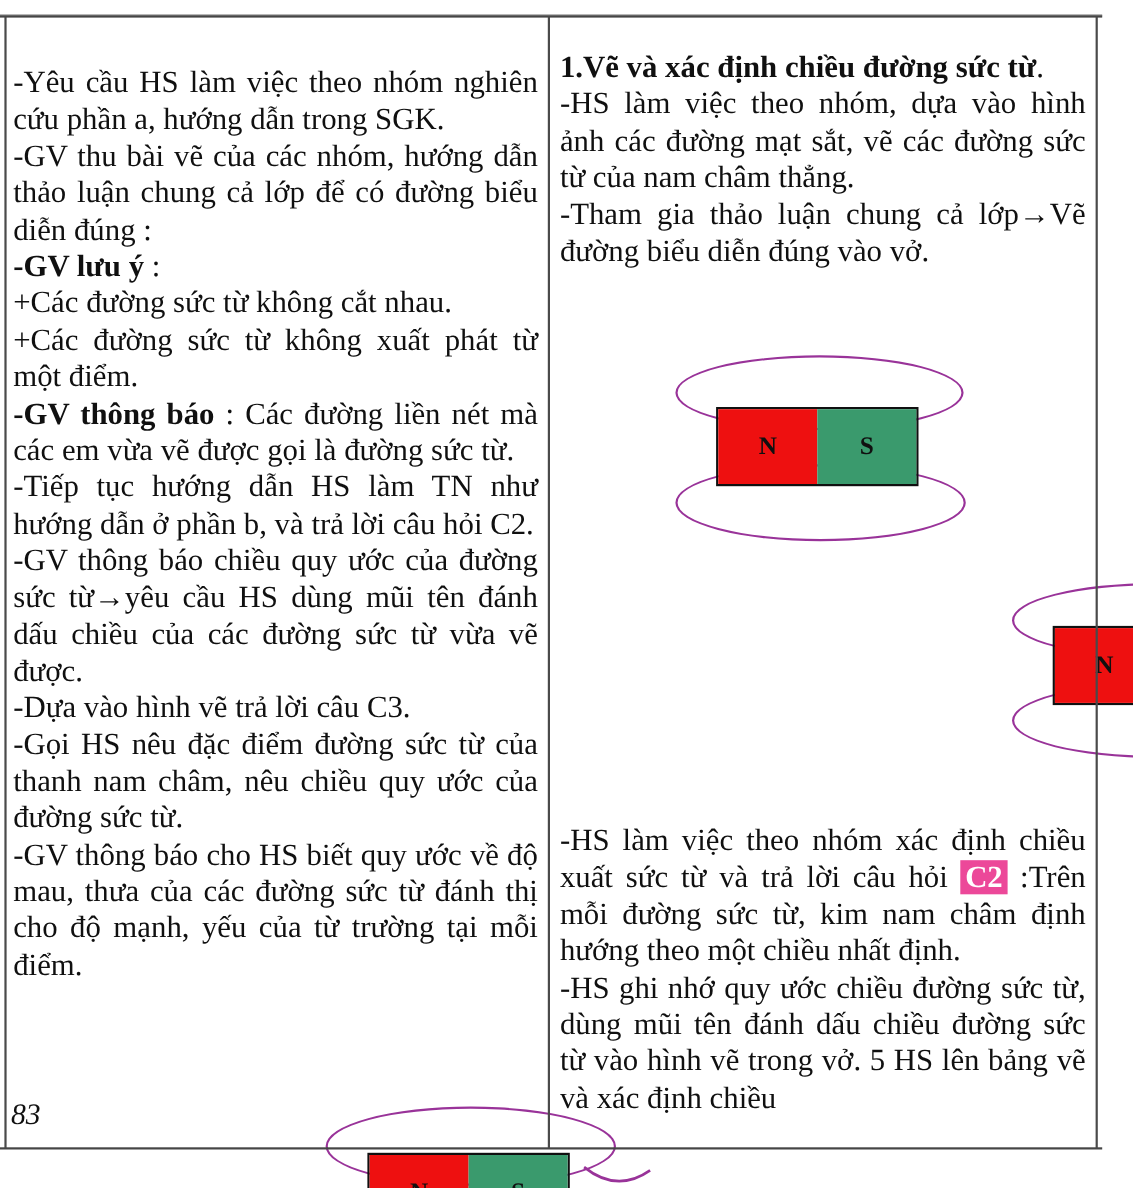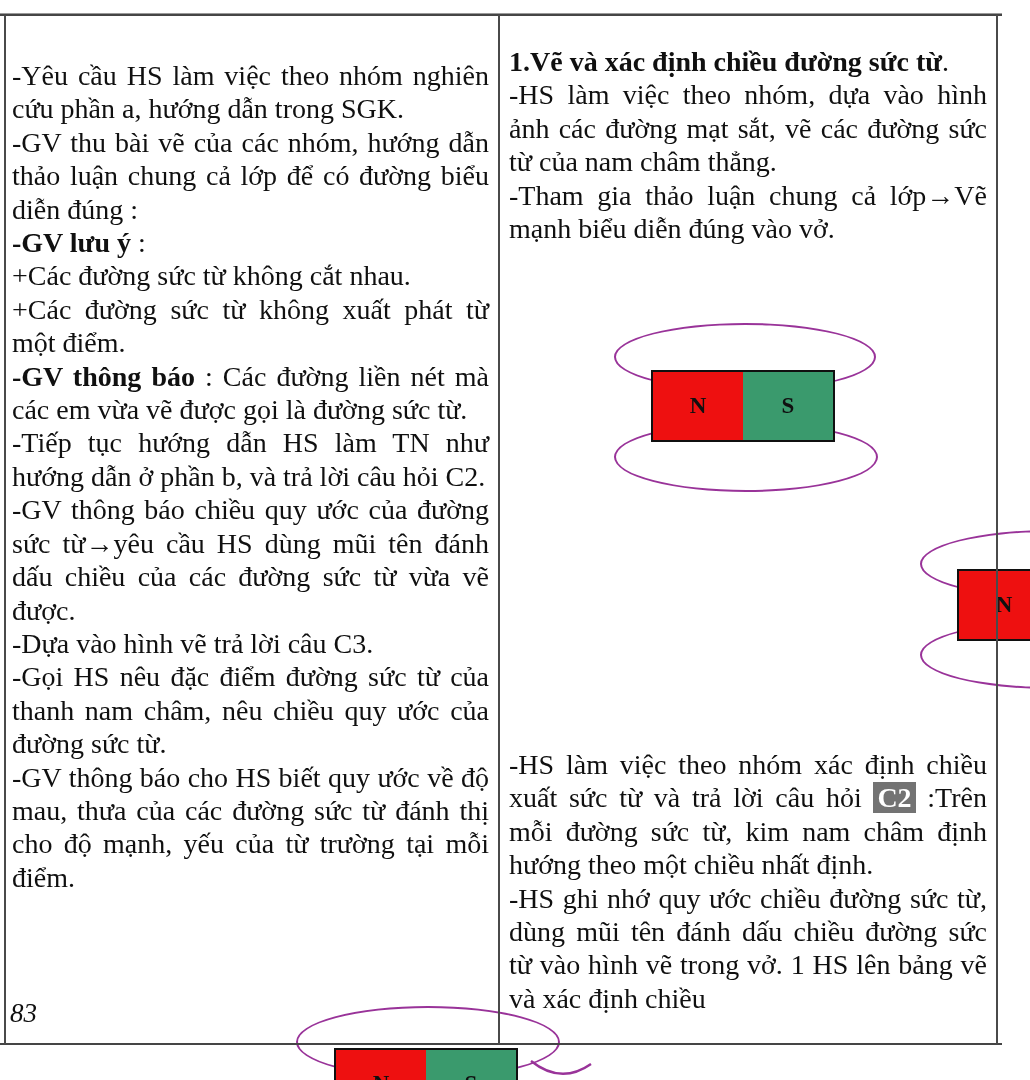--- a/index.html
+++ b/index.html
@@ -10,21 +10,21 @@
   }
   .hline{position:absolute;background:#454545;z-index:6;}
   .vline{position:absolute;background:#4a4a4a;z-index:6;}
   .text-block{
     position:absolute;font-size:28px;line-height:33.4px;
     text-align:justify;z-index:1;
   }
   .para{margin:0;}
   .para .b{font-weight:bold;}
   .para .hl{
-    background:#737373;color:#ffffff;font-weight:bold;padding:0 4px;
+    background:#ec4899;color:#ffffff;font-weight:bold;padding:0 4px;
   }
   .f-ellipse{
     position:absolute;border:2px solid #993399;border-radius:50%;
     z-index:2;background:transparent;
   }
   .m-block{
     position:absolute;display:flex;border:2px solid #101010;
     z-index:3;box-sizing:border-box;
   }
   .m-half{
@@ -60,26 +60,26 @@
       <div class="para"><span>-Tiếp tục hướng dẫn HS làm TN như hướng dẫn ở phần b, và trả lời câu hỏi C2.</span></div>
       <div class="para"><span>-GV thông báo chiều quy ước của đường sức từ→yêu cầu HS dùng mũi tên đánh dấu chiều của các đường sức từ vừa vẽ được.</span></div>
       <div class="para"><span>-Dựa vào hình vẽ trả lời câu C3.</span></div>
       <div class="para"><span>-Gọi HS nêu đặc điểm đường sức từ của thanh nam châm, nêu chiều quy ước của đường sức từ.</span></div>
       <div class="para"><span>-GV thông báo cho HS biết quy ước về độ mau, thưa của các đường sức từ đánh thị cho độ mạnh, yếu của từ trường tại mỗi điểm.</span></div>
     </div>
 
   <div class="text-block" style="left:509px;top:45px;width:478px;">
       <div class="para"><span class="b">1.Vẽ và xác định chiều đường sức từ</span><span>.</span></div>
       <div class="para"><span>-HS làm việc theo nhóm, dựa vào hình ảnh các đường mạt sắt, vẽ các đường sức từ của nam châm thẳng.</span></div>
-      <div class="para"><span>-Tham gia thảo luận chung cả lớp→Vẽ mạnh biểu diễn đúng vào vở.</span></div>
+      <div class="para"><span>-Tham gia thảo luận chung cả lớp→Vẽ đường biểu diễn đúng vào vở.</span></div>
     </div>
 
   <div class="text-block" style="left:509px;top:748px;width:478px;">
       <div class="para"><span>-HS làm việc theo nhóm xác định chiều xuất sức từ và trả lời câu hỏi </span><span class="hl">C2</span><span> :Trên mỗi đường sức từ, kim nam châm định hướng theo một chiều nhất định.</span></div>
-      <div class="para"><span>-HS ghi nhớ quy ước chiều đường sức từ, dùng mũi tên đánh dấu chiều đường sức từ vào hình vẽ trong vở. 1 HS lên bảng vẽ và xác định chiều</span></div>
+      <div class="para"><span>-HS ghi nhớ quy ước chiều đường sức từ, dùng mũi tên đánh dấu chiều đường sức từ vào hình vẽ trong vở. 5 HS lên bảng vẽ và xác định chiều</span></div>
     </div>
 
   <div>
     <div class="f-ellipse" style="left:614px;top:323px;width:258px;height:64px;"></div>
     <div class="f-ellipse" style="left:614px;top:422px;width:260px;height:66px;"></div>
     <div class="m-block" style="left:651px;top:370px;width:184px;height:72px;">
       <div class="m-half m-n">
           <span>N</span>
         </div>
       <div class="m-half m-s">

